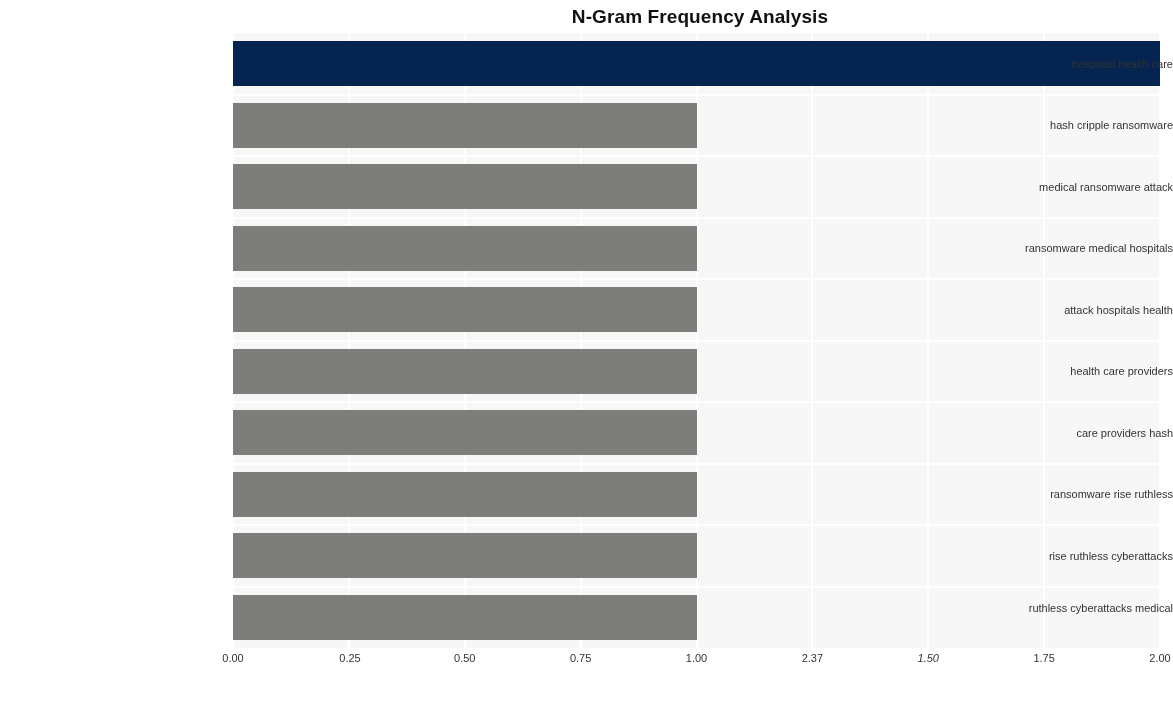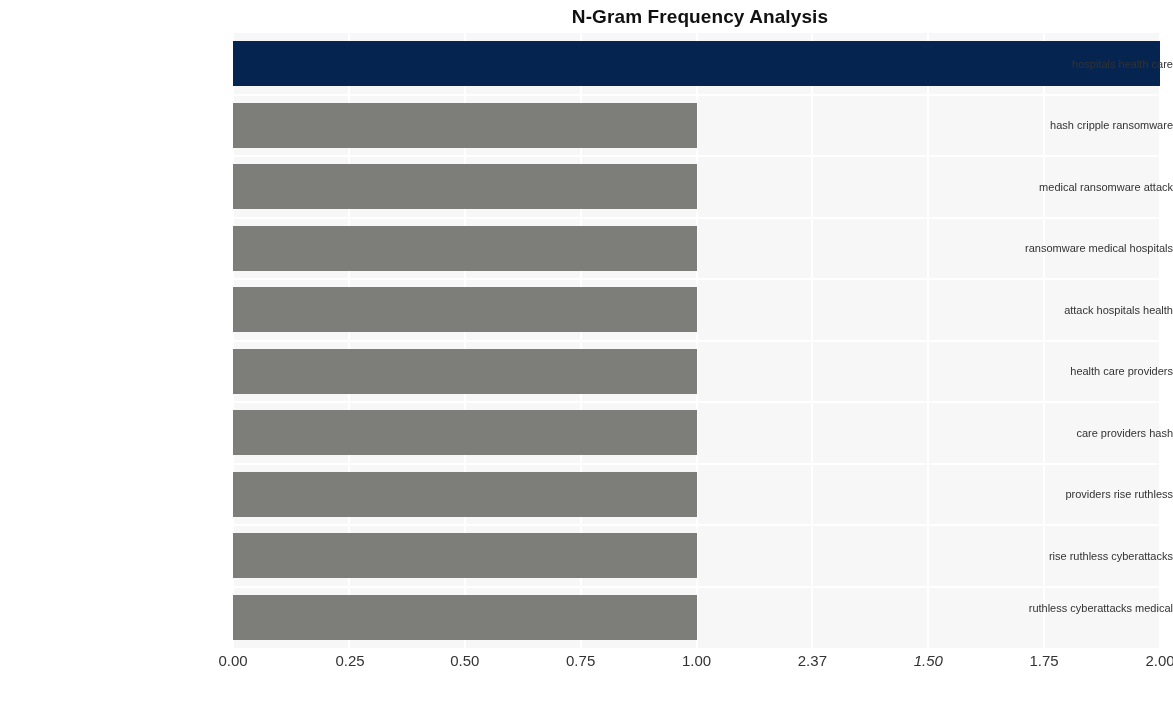--- a/index.html
+++ b/index.html
@@ -76,21 +76,21 @@
     font-size: 11px;
     color: #333333;
     white-space: nowrap;
     transform: translateY(-50%);
   }
 
   
   .xtick {
     position: absolute;
     top: 652px;
-    font-size: 15px;
+    font-size: 11px;
     color: #333333;
     white-space: nowrap;
     transform: translateX(-50%);
   }
 
   #xlabel {
     position: absolute;
     left: 233px;
     top: 675px;
     width: 927px;
@@ -143,21 +143,21 @@
   </div>
 
   <div id="ytick-layer">
       <div class="ytick" style="top: 63.75px;">hospitals health care</div>
       <div class="ytick" style="top: 125.25px;">hash cripple ransomware</div>
       <div class="ytick" style="top: 186.75px;">medical ransomware attack</div>
       <div class="ytick" style="top: 248.25px;">ransomware medical hospitals</div>
       <div class="ytick" style="top: 309.75px;">attack hospitals health</div>
       <div class="ytick" style="top: 371.25px;">health care providers</div>
       <div class="ytick" style="top: 432.75px;">care providers hash</div>
-      <div class="ytick" style="top: 494.25px;">providers rise ruthless</div>
+      <div class="ytick" style="top: 494.25px;">ransomware rise ruthless</div>
       <div class="ytick" style="top: 555.75px;">rise ruthless cyberattacks</div>
       <div class="ytick" style="top: 608px; text-align: right;">ruthless cyberattacks medical</div>
     </div>
   <div id="xtick-layer">
       <div class="xtick" style="left: 233px;">0.00</div>
       <div class="xtick" style="left: 350px;">0.25</div>
       <div class="xtick" style="left: 464.75px;">0.50</div>
       <div class="xtick" style="left: 580.625px;">0.75</div>
       <div class="xtick" style="left: 696.5px;">1.00</div>
       <div class="xtick" style="left: 812.375px;">2.37</div>

